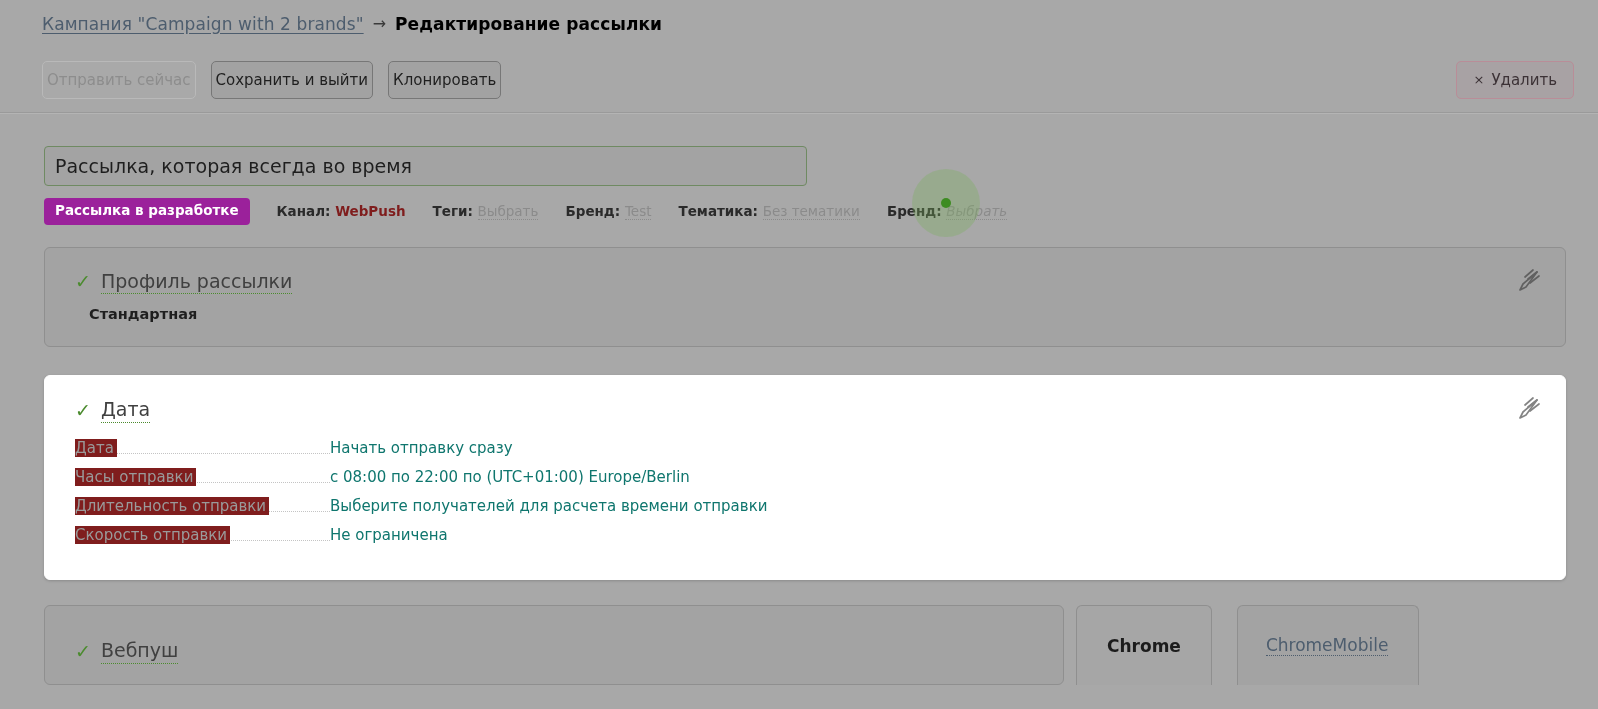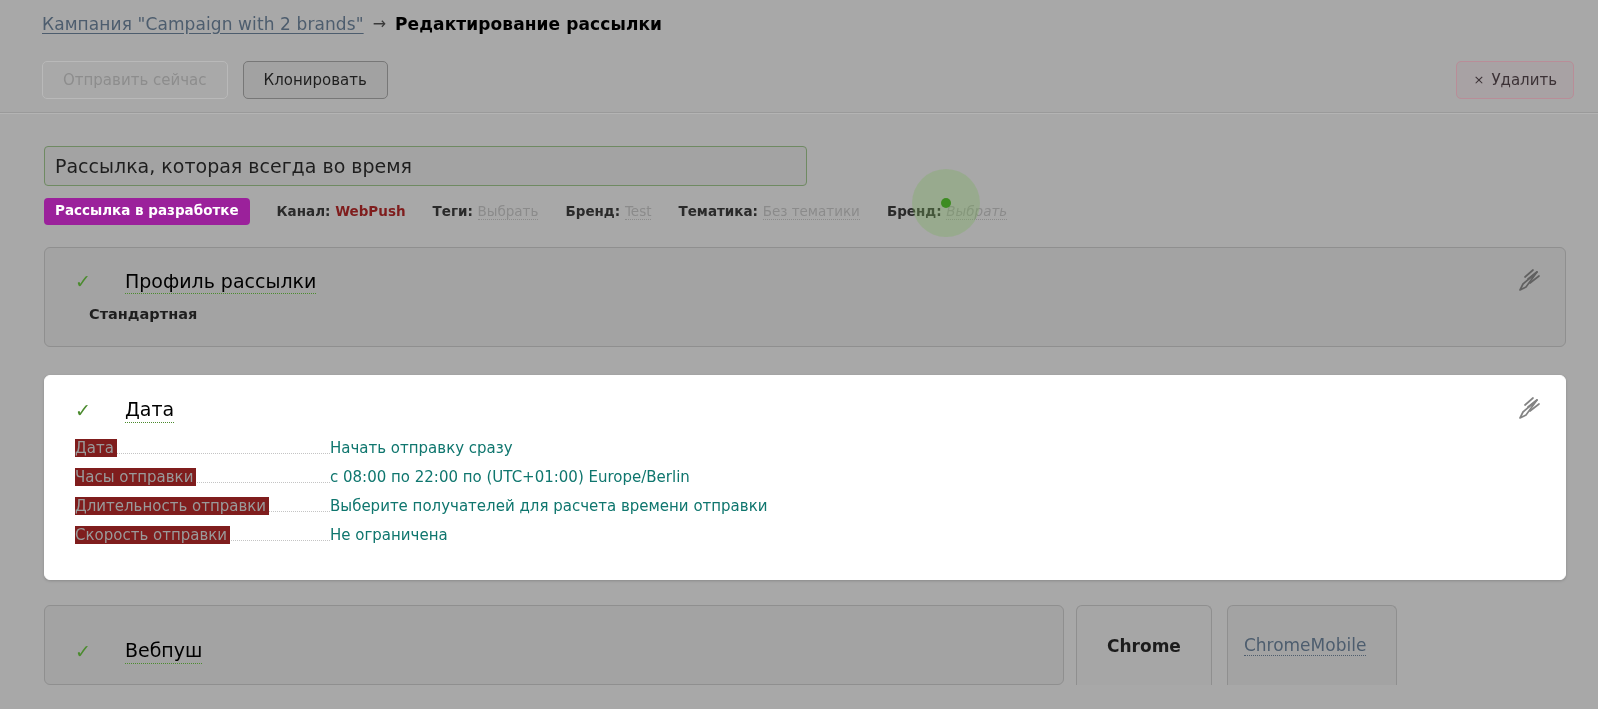--- a/index.html
+++ b/index.html
@@ -53,21 +53,21 @@
     box-shadow: 0 1px 0 #b4b4b4;
     display: flex;
     align-items: center;
     padding: 0 24px 0 42px;
     box-sizing: border-box;
     position: relative;
   }
   .btn {
     height: 38px;
     border-radius: 5px;
-    padding: 0 20px;
+    padding: 0 4px;
     font-size: 15px;
     display: inline-flex;
     align-items: center;
     justify-content: center;
     box-sizing: border-box;
     margin-right: 15px;
     cursor: pointer;
     white-space: nowrap;
     font-family: inherit;
   }
@@ -196,25 +196,24 @@
     font-size: 19px;
     margin-bottom: 8px;
   }
   .sec-check {
     color: #4b8b2e;
     font-size: 19px;
     margin-right: 10px;
     line-height: 1;
   }
   .sec-title {
-    color: #000000;
+    color: #404040;
     border-bottom: 1px dotted #4b8b2e;
     cursor: pointer;
     line-height: 1.25;
-    margin-left: 24px;
   }
   .sec-sub {
     font-size: 14.5px;
     font-weight: bold;
     color: #1f1f1f;
     margin-left: 14px;
     margin-top: 12px;
   }
 
   .edit-icon {
@@ -287,41 +286,42 @@
     font-size: 17px;
     box-sizing: border-box;
     cursor: pointer;
   }
   .tab-active {
     font-weight: bold;
     color: #1c1c1c;
     background: #a6a6a6;
   }
   .tab-inactive {
-    margin-left: 15px;
+    margin-left: 25px;
     color: #4d5d6e;
     flex: 1;
     justify-content: flex-start;
-    padding-left: 16px;
+    padding-left: 28px;
   }
   .tab-inactive span {
     border-bottom: 1px dotted #4d5d6e;
   }
 </style>
 </head>
 <body>
 
 <div class="breadcrumb-bar">
   <a class="crumb-link">Кампания "Campaign with 2 brands"</a>
   <span class="crumb-arrow">→</span>
   <span class="crumb-current">Редактирование рассылки</span>
 </div>
 
 <div class="toolbar">
   <div class="btn btn-disabled">Отправить сейчас</div>
+  <div class="btn btn-default">Сохранить и выйти</div>
   <div class="btn btn-default">Клонировать</div>
   <div class="btn btn-delete">
     <span class="x">×</span>
     <span>Удалить</span>
   </div>
 </div>
 
 <div class="content">
 
   <div class="title-row">

